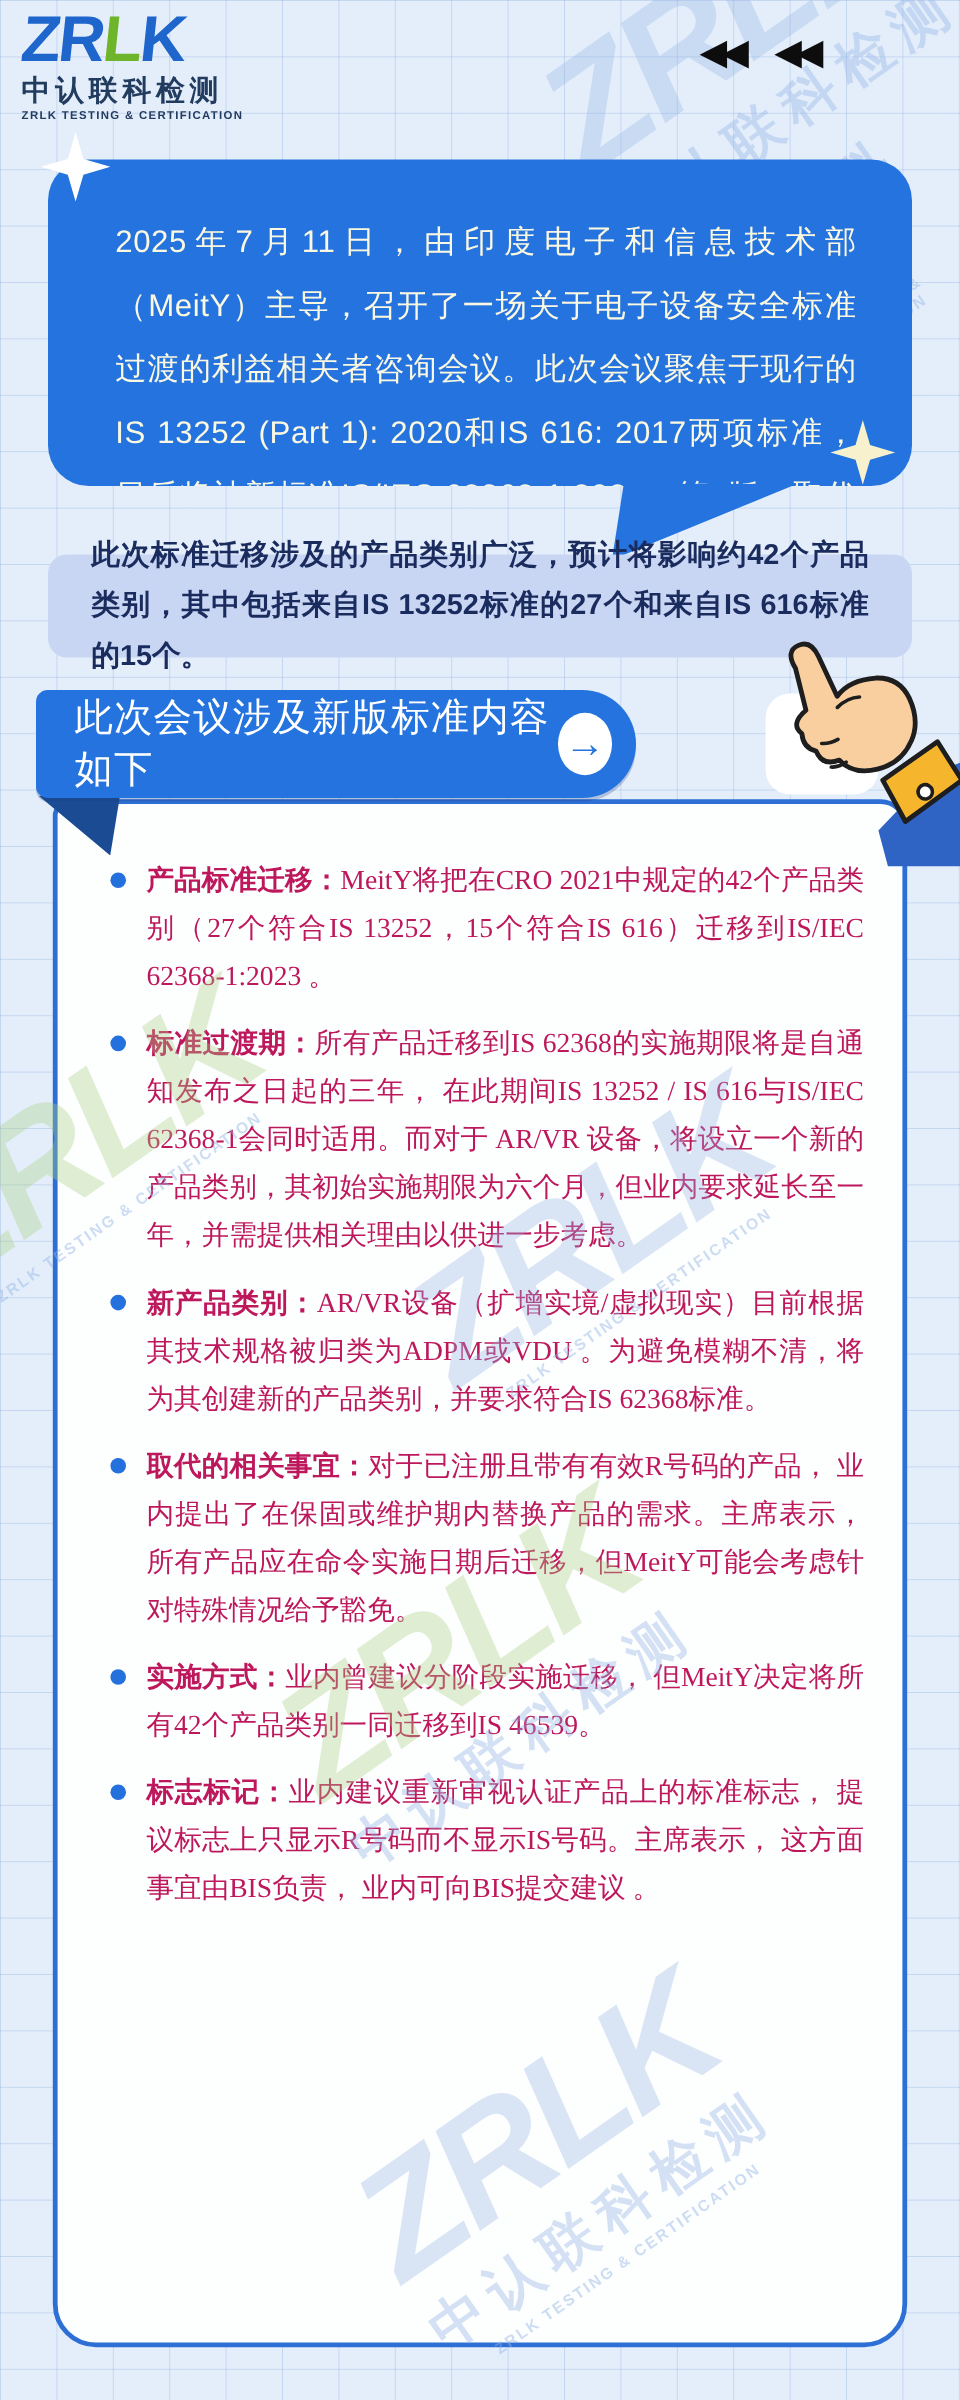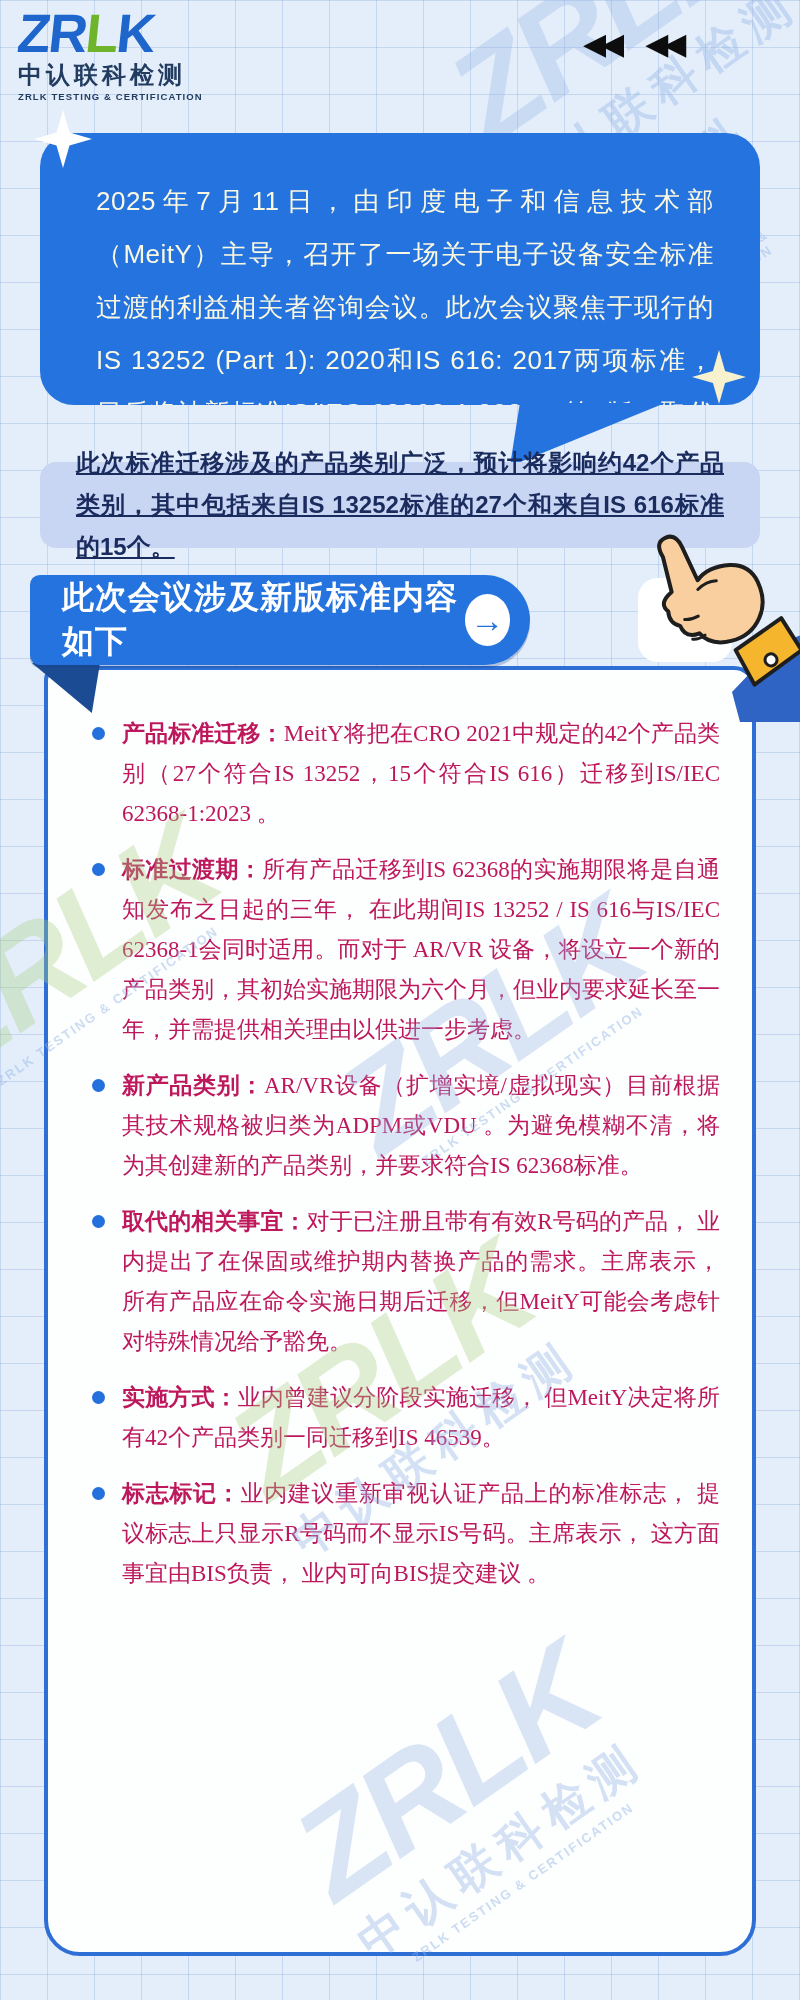--- a/index.html
+++ b/index.html
@@ -46,31 +46,31 @@
     position:absolute; left:505px; top:403px; width:165px; height:66px; z-index:5;
     background:#2473de; clip-path:polygon(9% 0, 97% 0, 3% 96%);
   }
   .sparkle { position:absolute; z-index:7; }
 
   
   .impact {
     position:absolute; left:40px; top:462px; width:720px; height:86px;
     background:#c9d6f3; border-radius:16px; z-index:5;
     display:flex; align-items:center; padding:0 36px;
-    color:#1a2b5e; font-size:24px; line-height:42px; font-weight:700; text-align:justify;text-decoration:underline;
+    color:#1a2b5e; font-size:24px; line-height:42px; font-weight:700; text-align:justify;
   }
 
   
   .banner {
     position:absolute; left:30px; top:575px; width:500px; height:90px;
     background:#2473de; border-radius:10px 46px 46px 10px; z-index:6;
     display:flex; align-items:center; padding:0 20px 0 32px;
     box-shadow:0 3px 0 rgba(20,60,130,.25);
   }
-  .banner-title { color:#ffffff; font-size:32px; font-weight:700; letter-spacing:1px; }
+  .banner-title { color:#ffffff; font-size:32px; font-weight:400; letter-spacing:1px; }
   .banner-arrow {
     margin-left:auto; width:52px; height:52px; border-radius:50%;
     background:#ffffff; display:flex; align-items:center; justify-content:center;
     color:#2473de; font-size:34px; font-weight:900;
   }
   .banner-fold {
     position:absolute; left:32px; top:663px; width:68px; height:50px; z-index:5;
     background:#1b4c93; clip-path:polygon(0 0, 100% 0, 88% 100%);
   }
 

